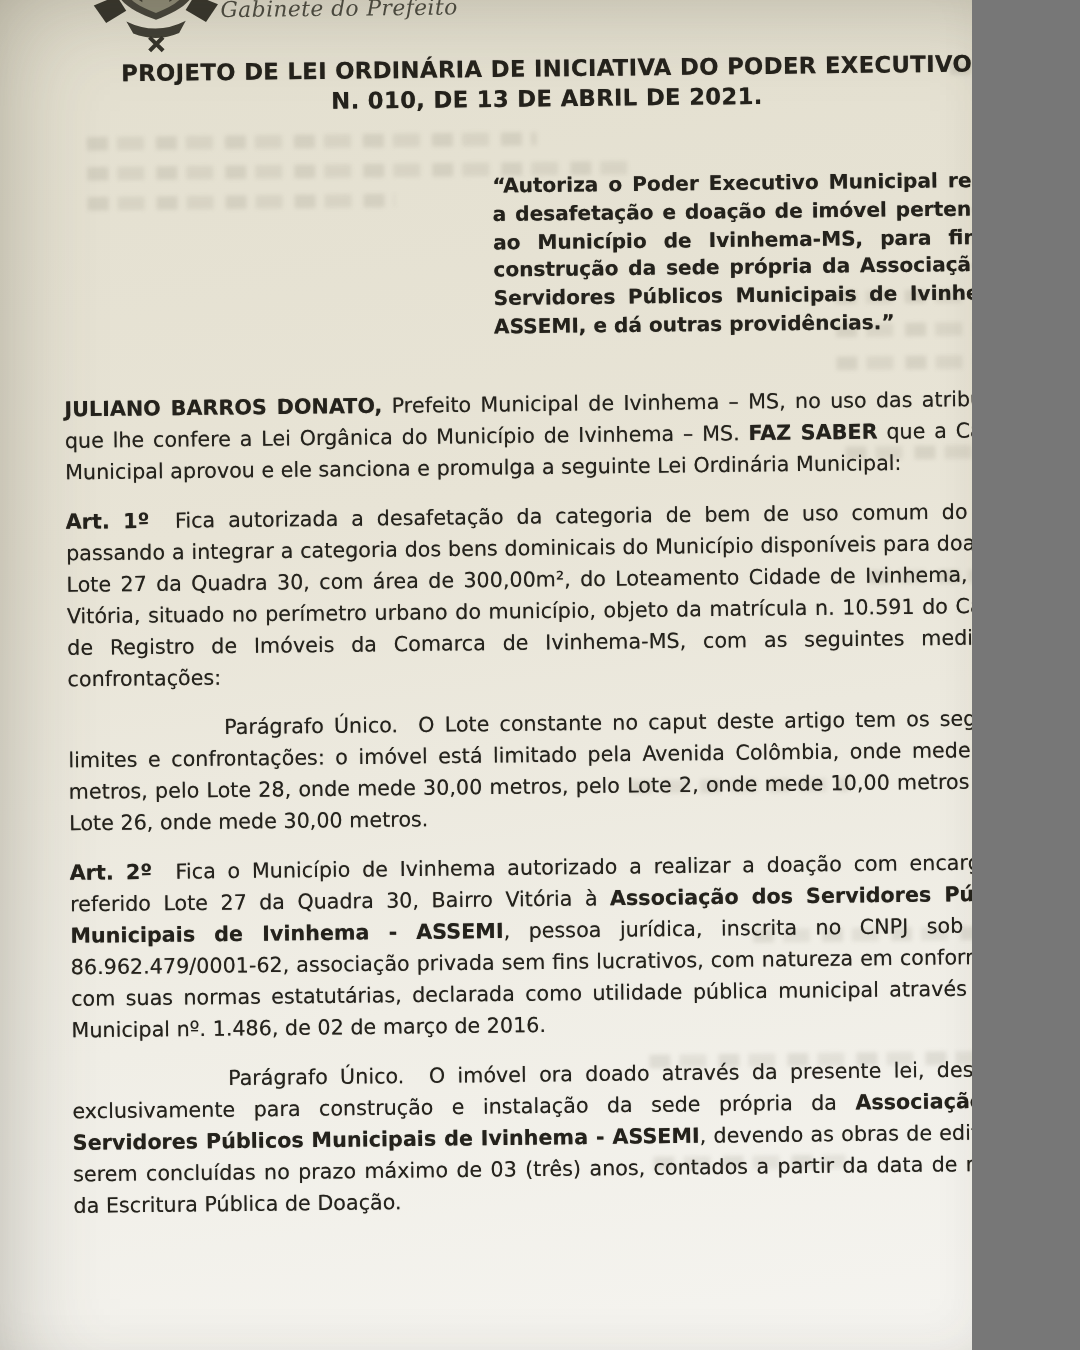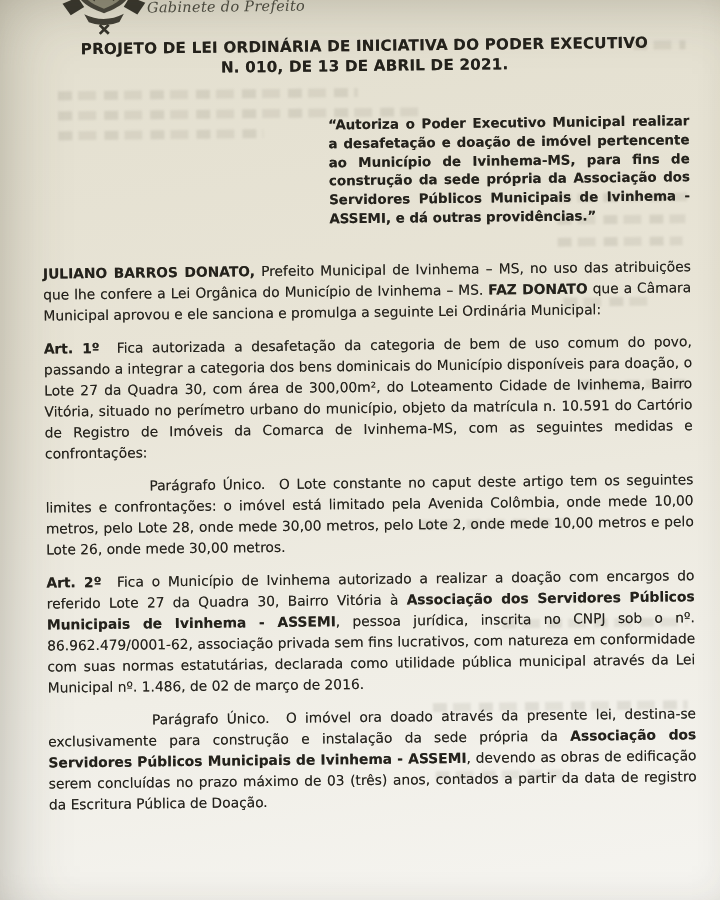--- a/index.html
+++ b/index.html
@@ -1,17 +1,17 @@
 <!DOCTYPE html>
 <html lang="pt-BR" style="--ink: #24221c; --office-ink: #4b4a40; --paper-top: #e3dfcf; --paper-bottom: #f5f4f0;"><head>
 <meta charset="utf-8">
 <style>
   html,body{margin:0;padding:0;background:#777;}
   .screen{
-    position:relative;width:720px;height:900px;overflow:hidden;
+    position:relative;width:648px;height:900px;overflow:hidden;
     background:linear-gradient(172deg,#e3dfcf 0%,#e8e4d6 38%,#f0eee6 72%,#f5f4f0 100%);
     font-family:"DejaVu Sans",sans-serif;color:var(--ink,#24221c);
   }
   
   .screen::after{
     content:"";position:absolute;inset:0;pointer-events:none;
     box-shadow:inset 26px 20px 70px -30px rgba(72,66,48,.38),
                inset -6px -12px 50px -34px rgba(72,66,48,.14);
   }
   .content{
@@ -81,21 +81,21 @@
     <div class="ghost" style="top:772px;left:432px;width:128px;"></div>
 
     <div class="doc">
       <p class="title">
         <span>PROJETO DE LEI ORDINÁRIA DE INICIATIVA DO PODER EXECUTIVO</span><br>
         <span>N. 010, DE 13 DE ABRIL DE 2021.</span>
       </p>
 
       <p class="ementa">“Autoriza o Poder Executivo Municipal realizar a desafetação e doação de imóvel pertencente ao Município de Ivinhema-MS, para fins de construção da sede própria da Associação dos Servidores Públicos Municipais de Ivinhema - ASSEMI, e dá outras providências.”</p>
 
-      <p class="par"><span class="b">JULIANO BARROS DONATO,</span><span> Prefeito Municipal de Ivinhema – MS, no uso das atribuições que lhe confere a Lei Orgânica do Município de Ivinhema – MS. </span><span class="b">FAZ DONATO</span><span> que a Câmara Municipal aprovou e ele sanciona e promulga a seguinte Lei Ordinária Municipal:</span></p>
+      <p class="par"><span class="b">JULIANO BARROS DONATO,</span><span> Prefeito Municipal de Ivinhema – MS, no uso das atribuições que lhe confere a Lei Orgânica do Município de Ivinhema – MS. </span><span class="b">FAZ SABER</span><span> que a Câmara Municipal aprovou e ele sanciona e promulga a seguinte Lei Ordinária Municipal:</span></p>
 
       <p class="par"><span class="b">Art. 1º</span><span>&nbsp; Fica autorizada a desafetação da categoria de bem de uso comum do povo, passando a integrar a categoria dos bens dominicais do Município disponíveis para doação, o Lote 27 da Quadra 30, com área de 300,00m², do Loteamento Cidade de Ivinhema, Bairro Vitória, situado no perímetro urbano do município, objeto da matrícula n. 10.591 do Cartório de Registro de Imóveis da Comarca de Ivinhema-MS, com as seguintes medidas e confrontações:</span></p>
 
       <p class="par indent"><span>Parágrafo Único.&nbsp;&nbsp;O Lote constante no caput deste artigo tem os seguintes limites e confrontações: o imóvel está limitado pela Avenida Colômbia, onde mede 10,00 metros, pelo Lote 28, onde mede 30,00 metros, pelo Lote 2, onde mede 10,00 metros e pelo Lote 26, onde mede 30,00 metros.</span></p>
 
       <p class="par"><span class="b">Art. 2º</span><span>&nbsp; Fica o Município de Ivinhema autorizado a realizar a doação com encargos do referido Lote 27 da Quadra 30, Bairro Vitória à </span><span class="b">Associação dos Servidores Públicos Municipais de Ivinhema - ASSEMI</span><span>, pessoa jurídica, inscrita no CNPJ sob o nº. 86.962.479/0001-62, associação privada sem fins lucrativos, com natureza em conformidade com suas normas estatutárias, declarada como utilidade pública municipal através da Lei Municipal nº. 1.486, de 02 de março de 2016.</span></p>
 
       <p class="par indent"><span>Parágrafo Único.&nbsp;&nbsp;O imóvel ora doado através da presente lei, destina-se exclusivamente para construção e instalação da sede própria da </span><span class="b">Associação dos Servidores Públicos Municipais de Ivinhema - ASSEMI</span><span>, devendo as obras de edificação serem concluídas no prazo máximo de 03 (três) anos, contados a partir da data de registro da Escritura Pública de Doação.</span></p>
     </div>
 

